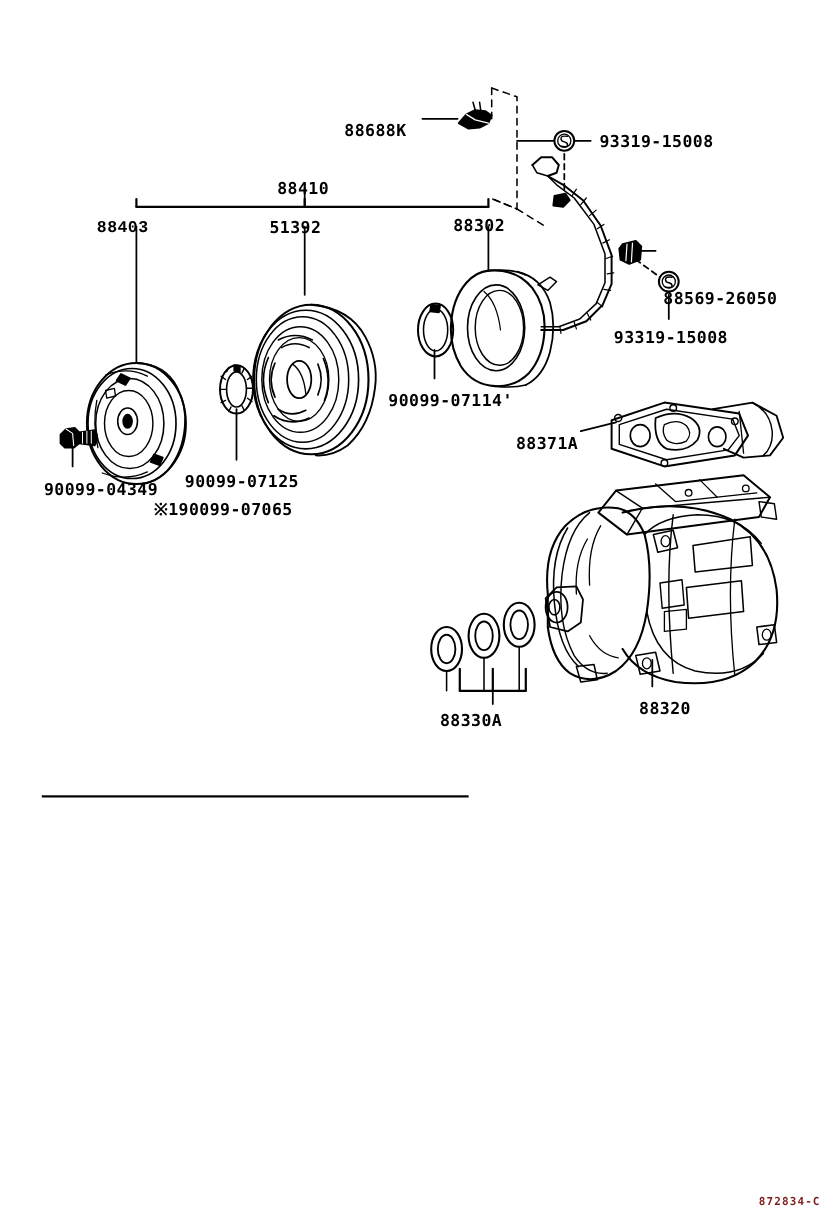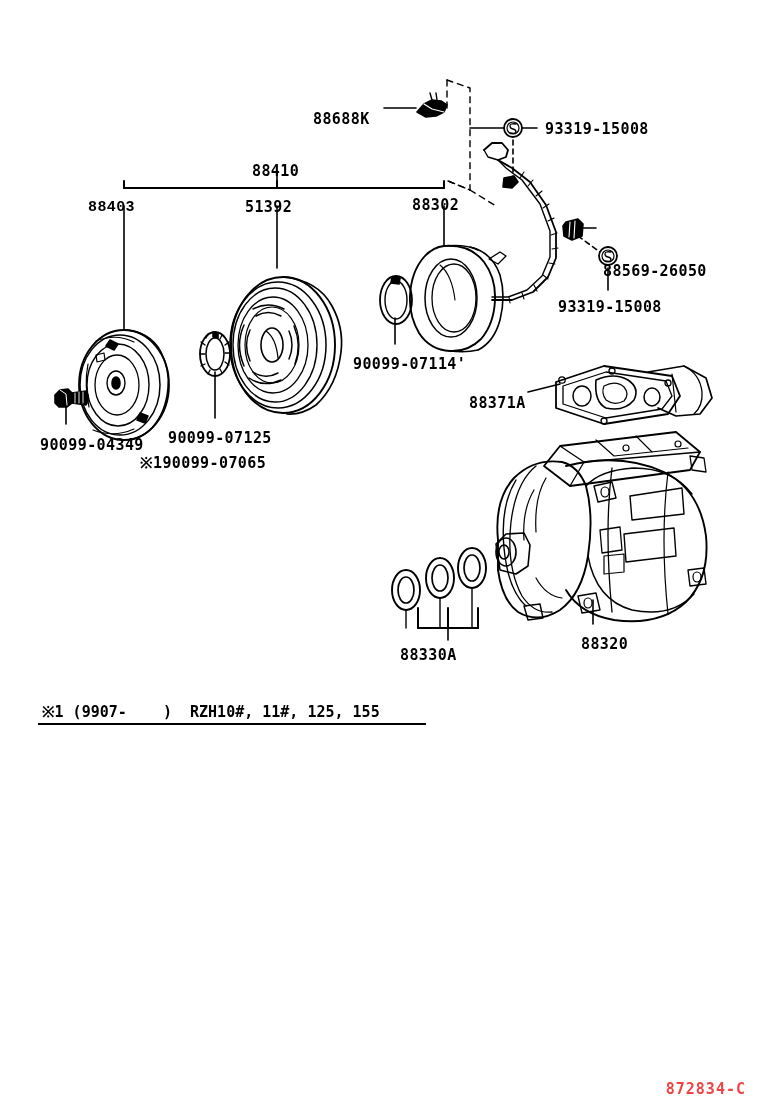--- a/index.html
+++ b/index.html
@@ -32,24 +32,24 @@
     left: 0;
     top: 0;
     width: 760px;
     height: 1112px;
   }
   .code {
     position: absolute;
     right: 14px;
     bottom: 14px;
     font-family: "DejaVu Sans Mono", monospace;
-    font-size: 15px;
+    font-size: 10px;
     font-weight: bold;
     letter-spacing: 1px;
-    color: #ef4444;
+    color: #7f1d1d;
   }
   .note {
     position: absolute;
     font-family: "DejaVu Sans Mono", monospace;
     font-size: 15px;
     font-weight: bold;
     color: #000;
     white-space: pre;
   }
   .note-rule {
@@ -356,18 +356,17 @@
   <div class="lbl" style="left:353px; top:357px;">90099-07114'</div>
 
   <div class="lbl" style="left:545px; top:122px;">93319-15008</div>
   <div class="lbl" style="left:558px; top:300px;">93319-15008</div>
   <div class="lbl" style="left:603px; top:219px;margin-top:45px;">88569-26050</div>
 
   <div class="lbl" style="left:446px; top:396px;margin-left:23px;">88371A</div>
   <div class="lbl" style="left:400px; top:648px;text-align:center;">88330A</div>
   <div class="lbl" style="left:544px; top:637px;margin-left:37px;">88320</div>
 
-  <div class="note" style="left:42px; top:701px;">※1 (9907-    )  RZH10#, 11#, 125, 155</div>
   <div class="note-rule" style="left:38px; top:723px; width:388px;"></div>
 
   <div class="code">872834-C</div>
 
 </div>
 
 </body></html>

